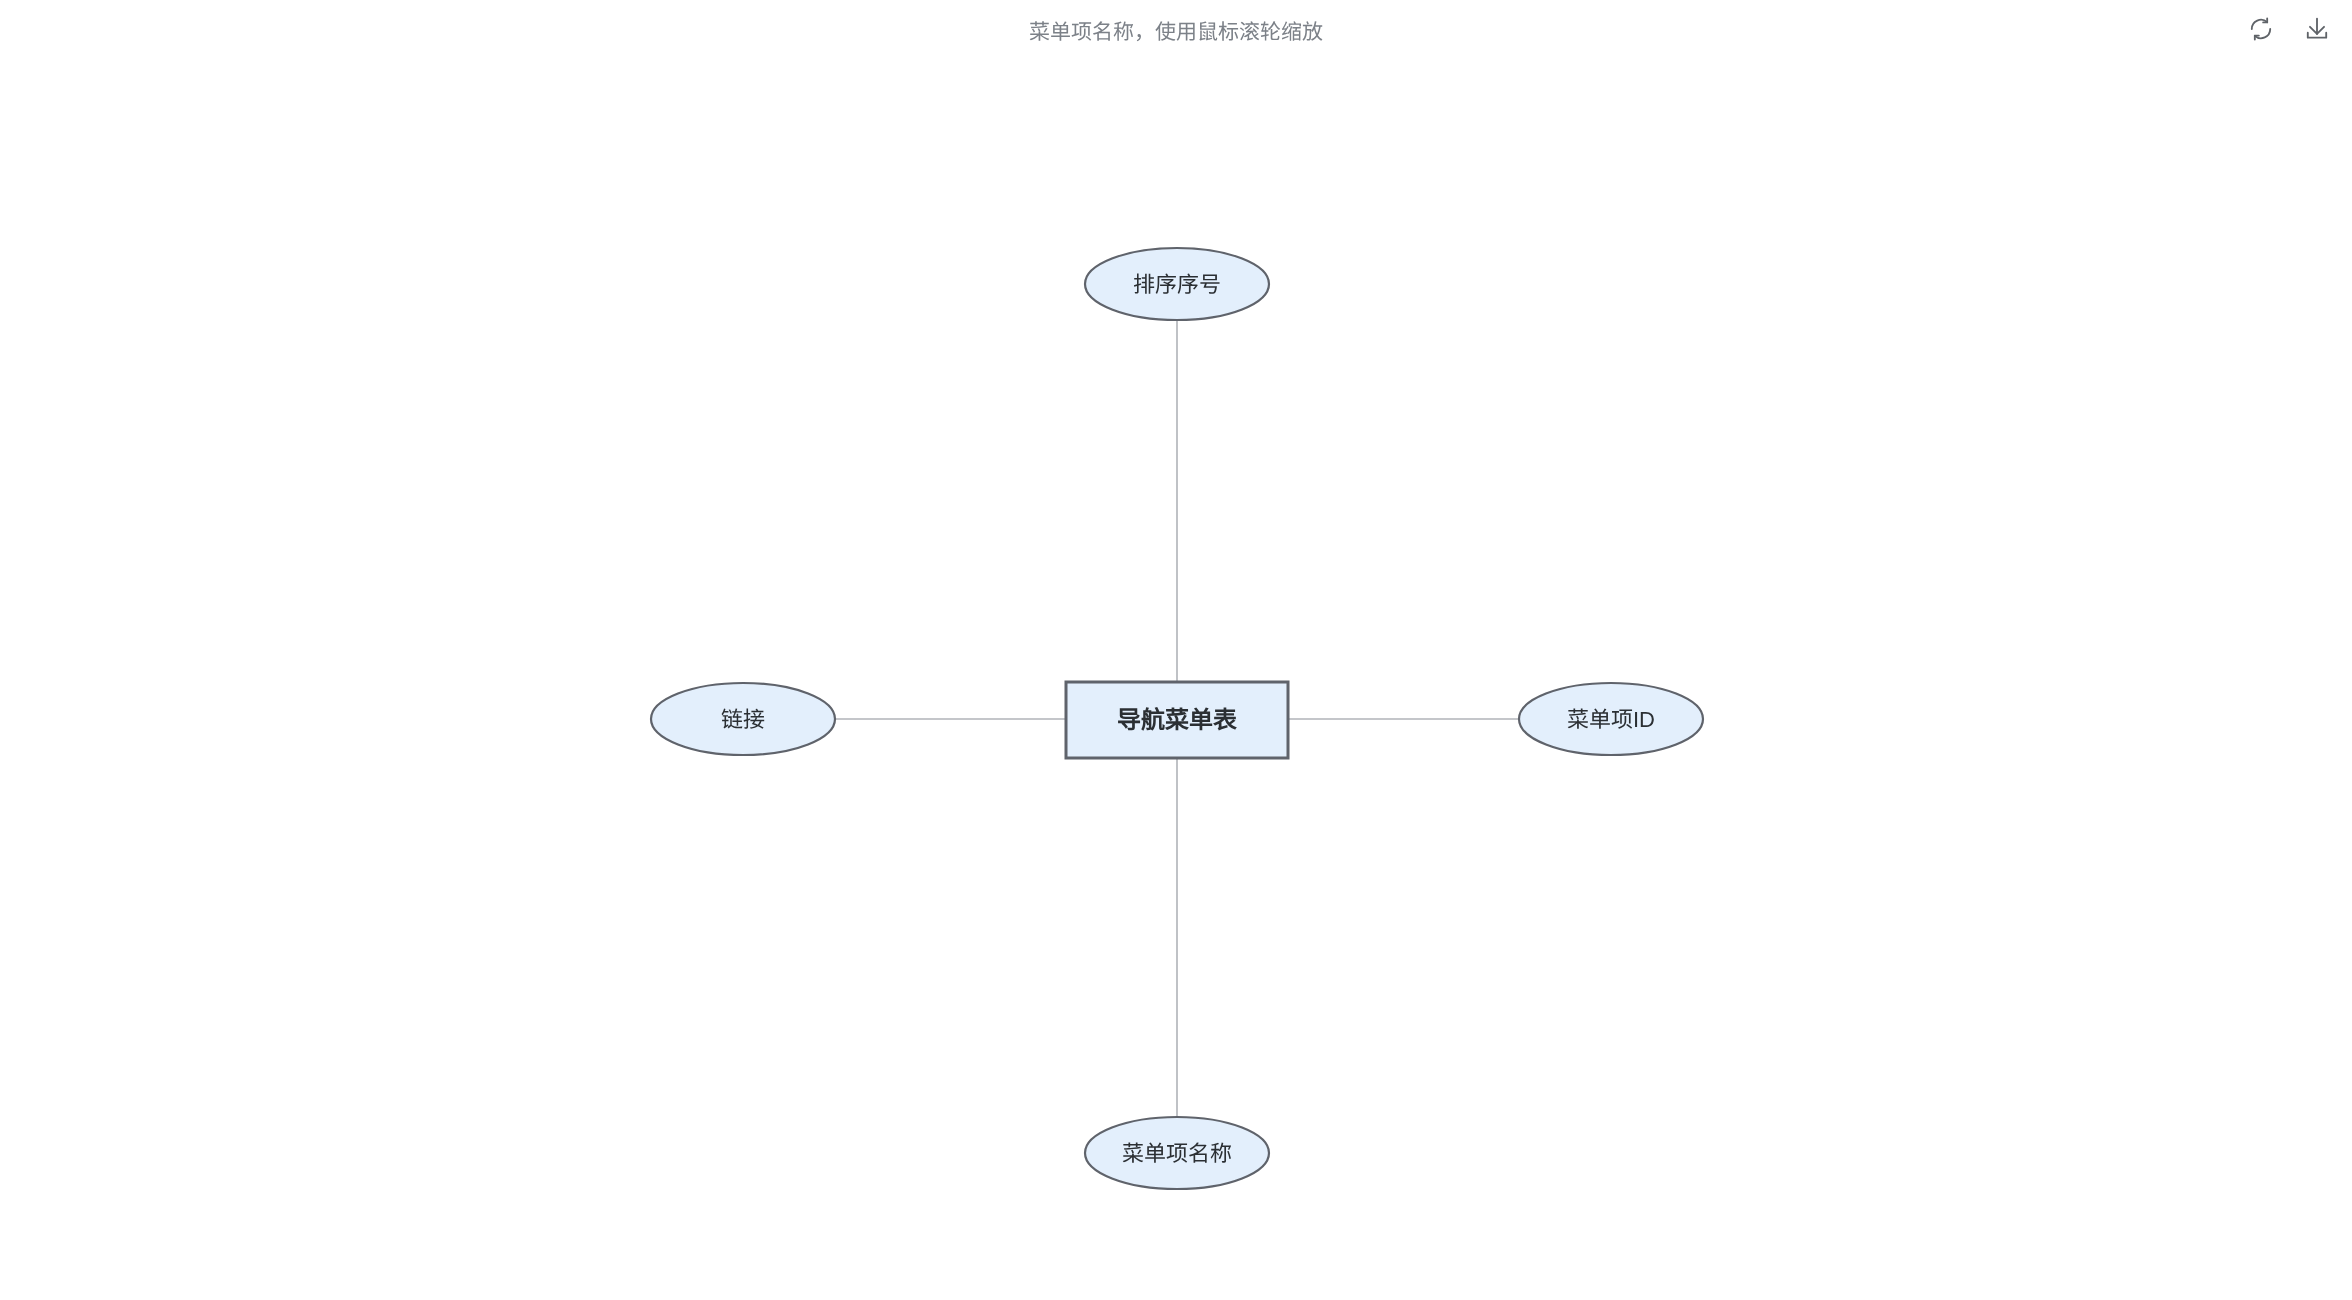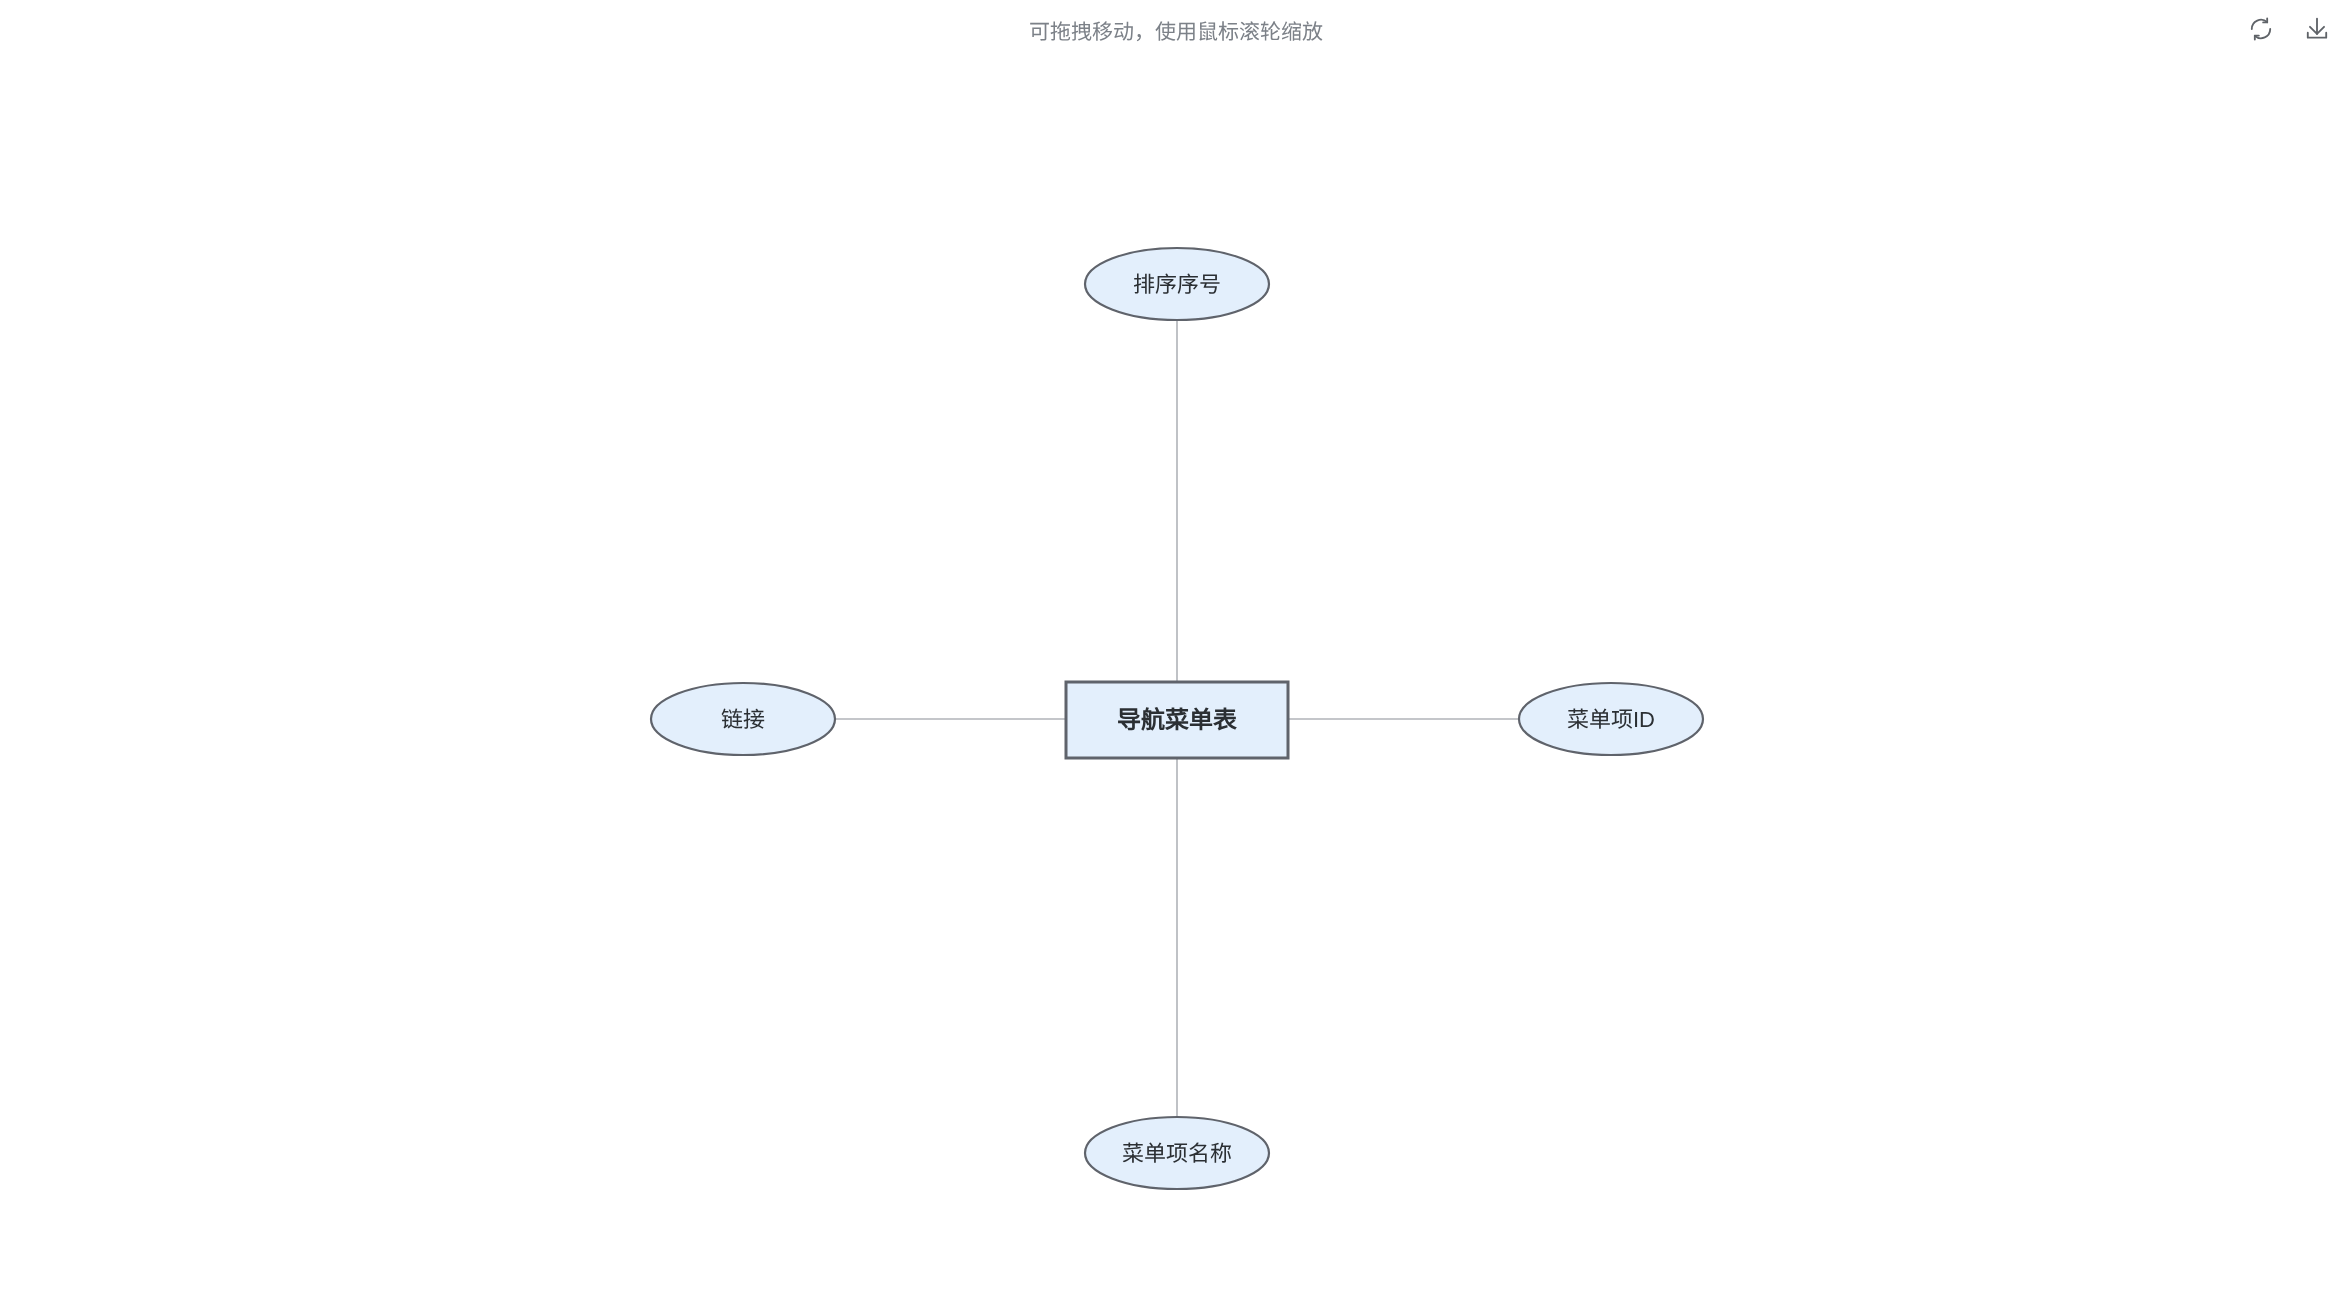--- a/index.html
+++ b/index.html
@@ -135,21 +135,21 @@
       <svg width="26" height="26" viewBox="0 0 24 24" fill="none" stroke="currentColor" stroke-width="1.7" stroke-linecap="round" stroke-linejoin="round">
         <line x1="12" y1="2.5" x2="12" y2="16.5"></line>
         <polyline points="5.5,10 12,16.5 18.5,10"></polyline>
         <polyline points="3.5,15.5 3.5,20 20.5,20 20.5,15.5"></polyline>
       </svg>
     </span>
   </button>
 </div>
 
 <div class="header">
-  <p class="page-subtitle">可拖拽移动，使用鼠标滚轮缩放</p>
+  <p class="page-subtitle">菜单项名称，使用鼠标滚轮缩放</p>
 </div>
 
 <div class="er-canvas">
   <svg class="er-svg" viewBox="0 0 2352 1300">
     <g>
       <line class="edge-line" x1="1177" y1="320" x2="1177" y2="682"></line>
       <line class="edge-line" x1="835" y1="719" x2="1066" y2="719"></line>
       <line class="edge-line" x1="1288" y1="719" x2="1519" y2="719"></line>
       <line class="edge-line" x1="1177" y1="758" x2="1177" y2="1117"></line>
     </g>

